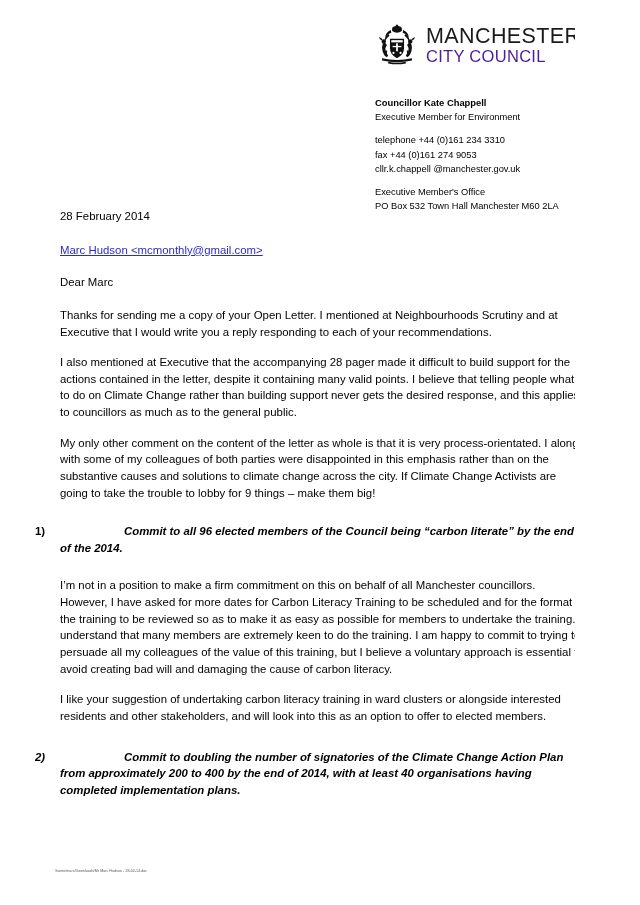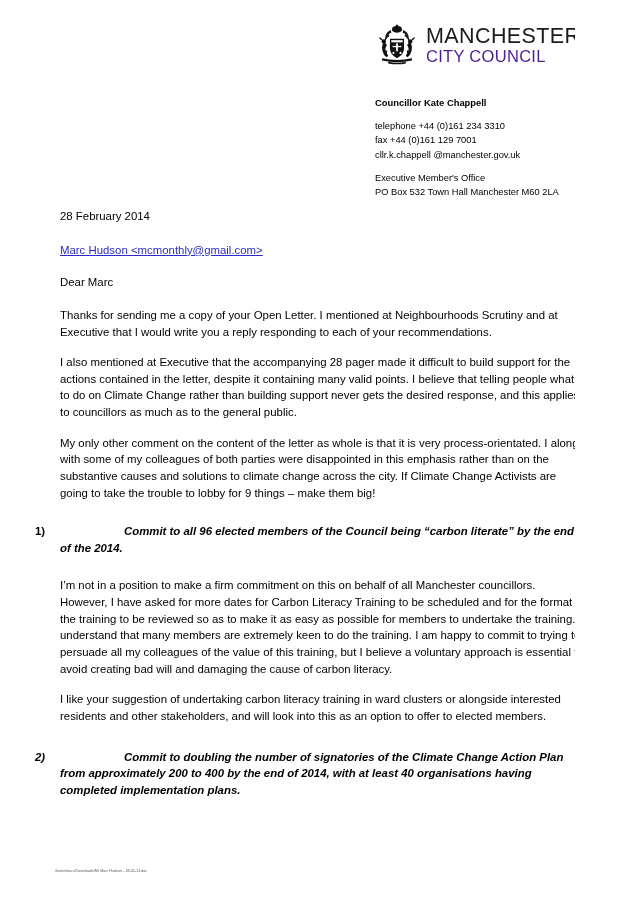--- a/index.html
+++ b/index.html
@@ -187,24 +187,25 @@
         </g>
       </svg>
       <div class="wordmark">
         <div class="line1">MANCHESTER</div>
         <div class="line2">CITY COUNCIL</div>
       </div>
     </div>
 
     <div class="contact">
       <div class="name">Councillor Kate Chappell</div>
+      <div class="role">Executive Member for Environment</div>
 
       <div class="grp">
         <div>telephone +44 (0)161 234 3310</div>
-        <div>fax +44 (0)161 129 7001</div>
+        <div>fax +44 (0)161 274 9053</div>
         <div>cllr.k.chappell @manchester.gov.uk</div>
       </div>
 
       <div class="addr">
         <div>Executive Member's Office</div>
         <div class="wrap">PO Box 532 Town Hall Manchester M60 2LA</div>
       </div>
     </div>
   </div>
 

